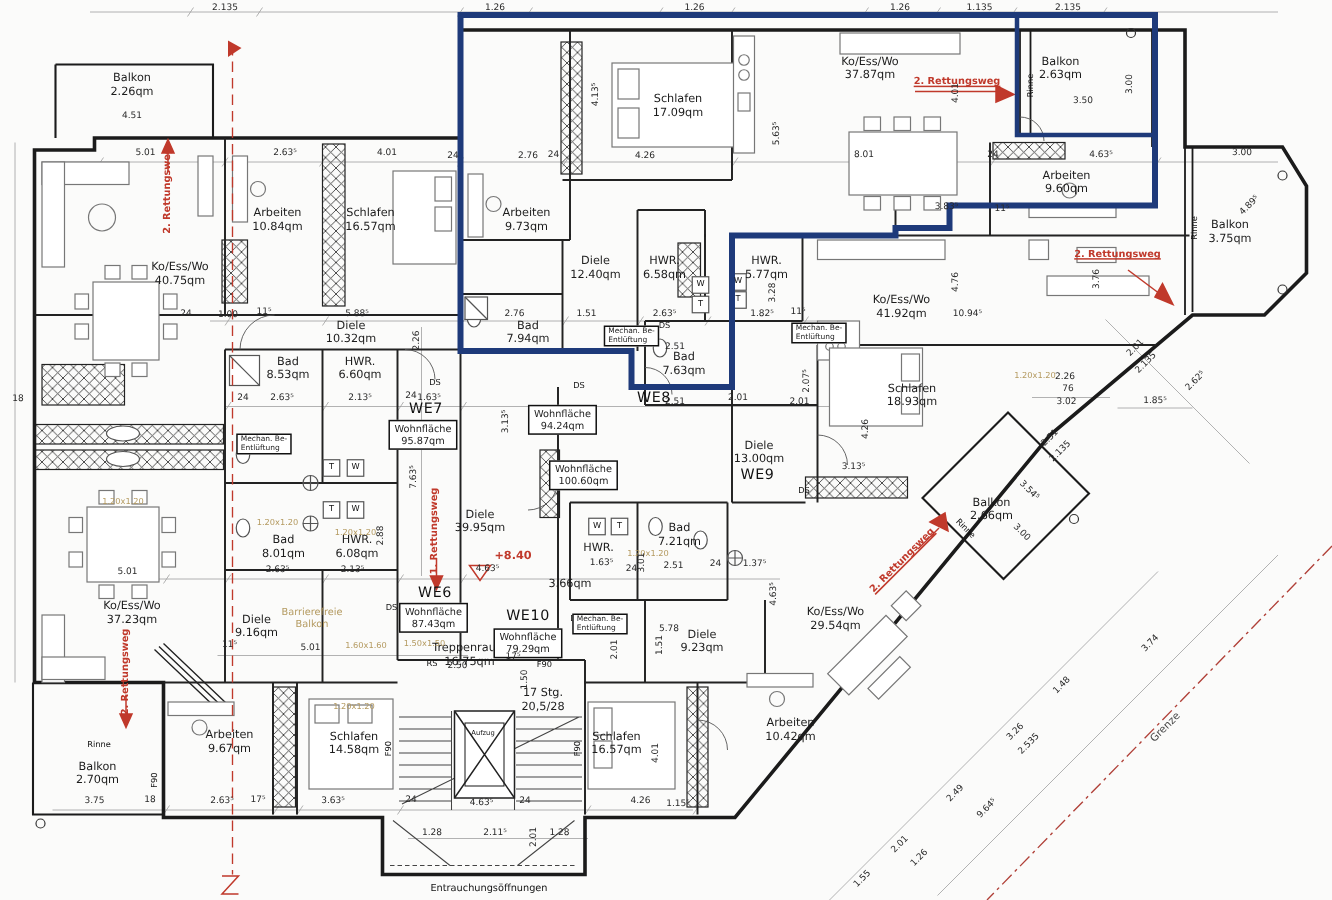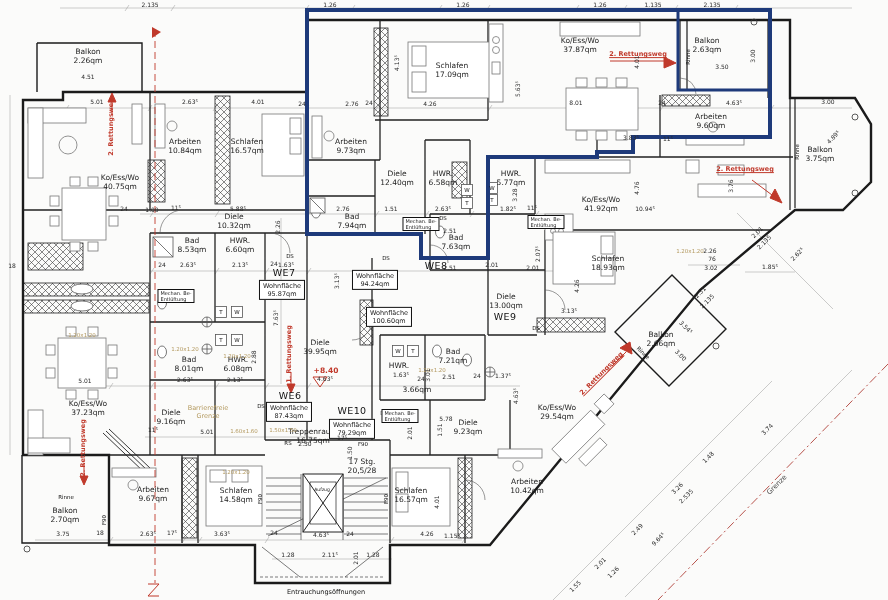--- a/index.html
+++ b/index.html
@@ -308,21 +308,21 @@
 18.93qm</div>
       <div class="lbl room" style="left: 506px; top: 301px;">Diele
 13.00qm</div>
       <div class="lbl room" style="left: 661px; top: 339px;">Balkon
 2.66qm</div>
       <div class="lbl room" style="left: 320px; top: 347px;">Diele
 39.95qm</div>
       <div class="lbl room" style="left: 453px; top: 356px;">Bad
 7.21qm</div>
       <div class="lbl room" style="left: 399px; top: 365px;">HWR.</div>
-      <div class="lbl room" style="left: 417px; top: 389px;">3.66qm</div>
+      <div class="lbl room" style="left: 380px; top: 389px;">3.66qm</div>
       <div class="lbl room" style="left: 468px; top: 427px;">Diele
 9.23qm</div>
       <div class="lbl room" style="left: 557px; top: 412px;">Ko/Ess/Wo
 29.54qm</div>
       <div class="lbl room" style="left: 527px; top: 486px;">Arbeiten
 10.42qm</div>
       <div class="lbl room" style="left: 411px; top: 495px;">Schlafen
 16.57qm</div>
       <div class="lbl room" style="left: 313px; top: 436px;">Treppenraum
 16.75qm</div>
@@ -343,24 +343,24 @@
       <div class="lbl webox" style="left: 289px; top: 412px;">Wohnfläche
 87.43qm</div>
       <div class="lbl webox" style="left: 352px; top: 429px;">Wohnfläche
 79.29qm</div>
       <div class="lbl red" style="left: 112px; top: 127px; transform: translate(-50%, -50%) rotate(-90deg);">2. Rettungsweg</div>
       <div class="lbl red u" style="left: 638px; top: 55px;">2. Rettungsweg</div>
       <div class="lbl red u" style="left: 745px; top: 170px;">2. Rettungsweg</div>
       <div class="lbl red" style="left: 290px; top: 354px; transform: translate(-50%, -50%) rotate(-90deg);">1. Rettungsweg</div>
       <div class="lbl red" style="left: 84px; top: 448px; transform: translate(-50%, -50%) rotate(-90deg);">2. Rettungsweg</div>
       <div class="lbl red u" style="left: 602px; top: 374px; transform: translate(-50%, -50%) rotate(-45deg);">2. Rettungsweg</div>
-      <div class="lbl lvl" style="left: 304px; top: 370px; padding-left: 44px;">+8.40</div>
+      <div class="lbl lvl" style="left: 320px; top: 370px; padding-left: 44px;">+8.40</div>
       <div class="lbl grenz" style="left: 777px; top: 485px; transform: translate(-50%, -50%) rotate(-45deg);">Grenze</div>
       <div class="lbl tanbig" style="left: 208px; top: 413px;">Barrierefreie
-Grenze</div>
+Balkon</div>
       <div class="lbl tan" style="left: 82px; top: 335px;">1.20x1.20</div>
       <div class="lbl tan" style="left: 185px; top: 349px;">1.20x1.20</div>
       <div class="lbl tan" style="left: 237px; top: 356px;">1.20x1.20</div>
       <div class="lbl tan" style="left: 432px; top: 370px;">1.20x1.20</div>
       <div class="lbl tan" style="left: 236px; top: 472px;">1.20x1.20</div>
       <div class="lbl tan" style="left: 690px; top: 251px;">1.20x1.20</div>
       <div class="lbl tan" style="left: 244px; top: 431px;">1.60x1.60</div>
       <div class="lbl tan" style="left: 283px; top: 430px;">1.50x1.50</div>
       <div class="lbl tiny" style="left: 443px; top: 218px;">DS</div>
       <div class="lbl tiny" style="left: 290px; top: 256px;">DS</div>

